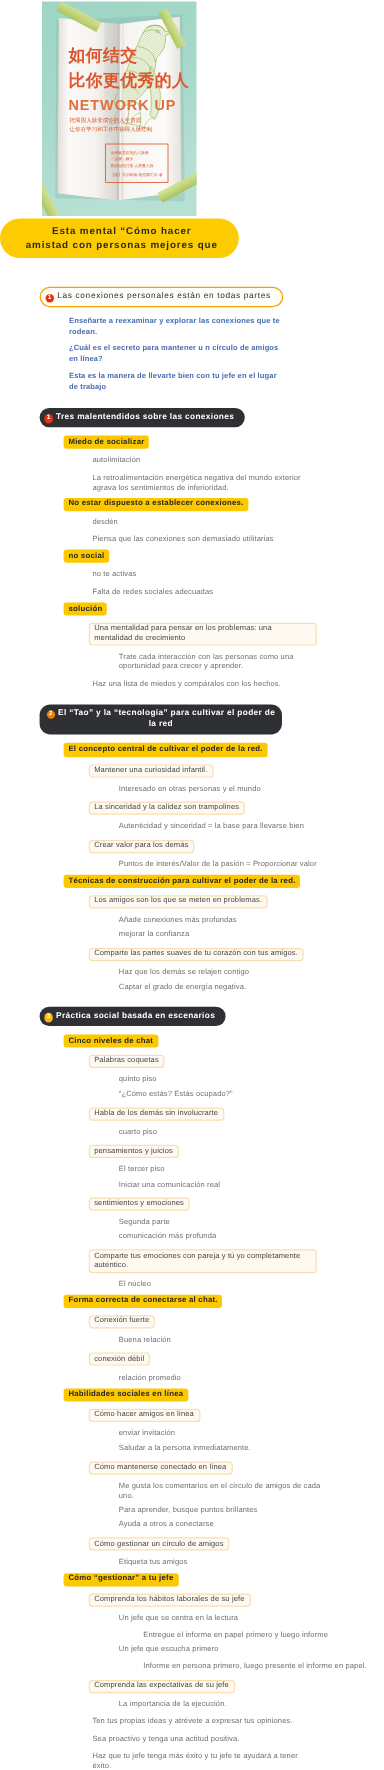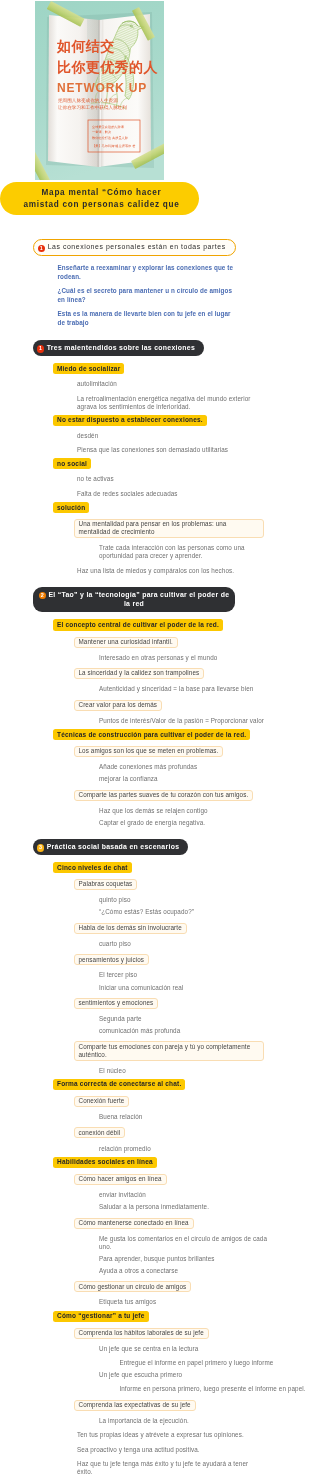--- a/index.html
+++ b/index.html
@@ -153,22 +153,22 @@
     <rect x="104" y="6" width="34" height="8" rx="0.6" fill="url(#tapeg)" transform="rotate(62 104 6)"></rect>
     <rect x="-2" y="147" width="36" height="9" rx="0.6" fill="url(#tapeg)" transform="rotate(62 -2 147)"></rect>
     <rect x="96" y="160" width="38" height="9" rx="0.6" fill="url(#tapeg)" transform="rotate(-28 96 160)"></rect>
   </g>
 </svg>
 
 </div>
 <div id="map" style="height: 1395.6px;">
   <svg id="wires" height="1407.6000000000001" width="310"></svg>
 <div class="root-node">
-      <div>Mapa mental “Cómo hacer</div>
-      <div>amistad con personas calidez que</div>
+      <div>Esta mental “Cómo hacer</div>
+      <div>amistad con personas mejores que</div>
     </div>
     <div class="sec" style="top: 57px;"><span class="sec1"><span class="badge" style="background: rgb(232, 48, 12);">1</span><span>Las conexiones personales están en todas partes</span></span></div>
     <div class="nd" style="left: 57.5px; top: 80.9px;"><span class="blue" style="max-width: 182px;">Enseñarte a reexaminar y explorar las conexiones que te rodean.</span></div>
     <div class="nd" style="left: 57.5px; top: 104px;"><span class="blue" style="max-width: 182px;">¿Cuál es el secreto para mantener u n círculo de amigos en línea?</span></div>
     <div class="nd" style="left: 57.5px; top: 127.1px;"><span class="blue" style="max-width: 182px;">Esta es la manera de llevarte bien con tu jefe en el lugar de trabajo</span></div>
     <div class="sec" style="top: 158.1px;"><span class="sec2"><span class="badge" style="background: rgb(232, 48, 12);">1</span><span>Tres malentendidos sobre las conexiones</span></span></div>
     <div class="nd" style="left: 53px; top: 181px;"><span class="hl">Miedo de socializar</span></div>
     <div class="nd" style="left: 77px; top: 198.2px;"><span class="plain" style="max-width: 180px;">autolimitación</span></div>
     <div class="nd" style="left: 77px; top: 212.5px;"><span class="plain" style="max-width: 180px;">La retroalimentación energética negativa del mundo exterior agrava los sentimientos de inferioridad.</span></div>
     <div class="nd" style="left: 53px; top: 232.6px;"><span class="hl">No estar dispuesto a establecer conexiones.</span></div>

